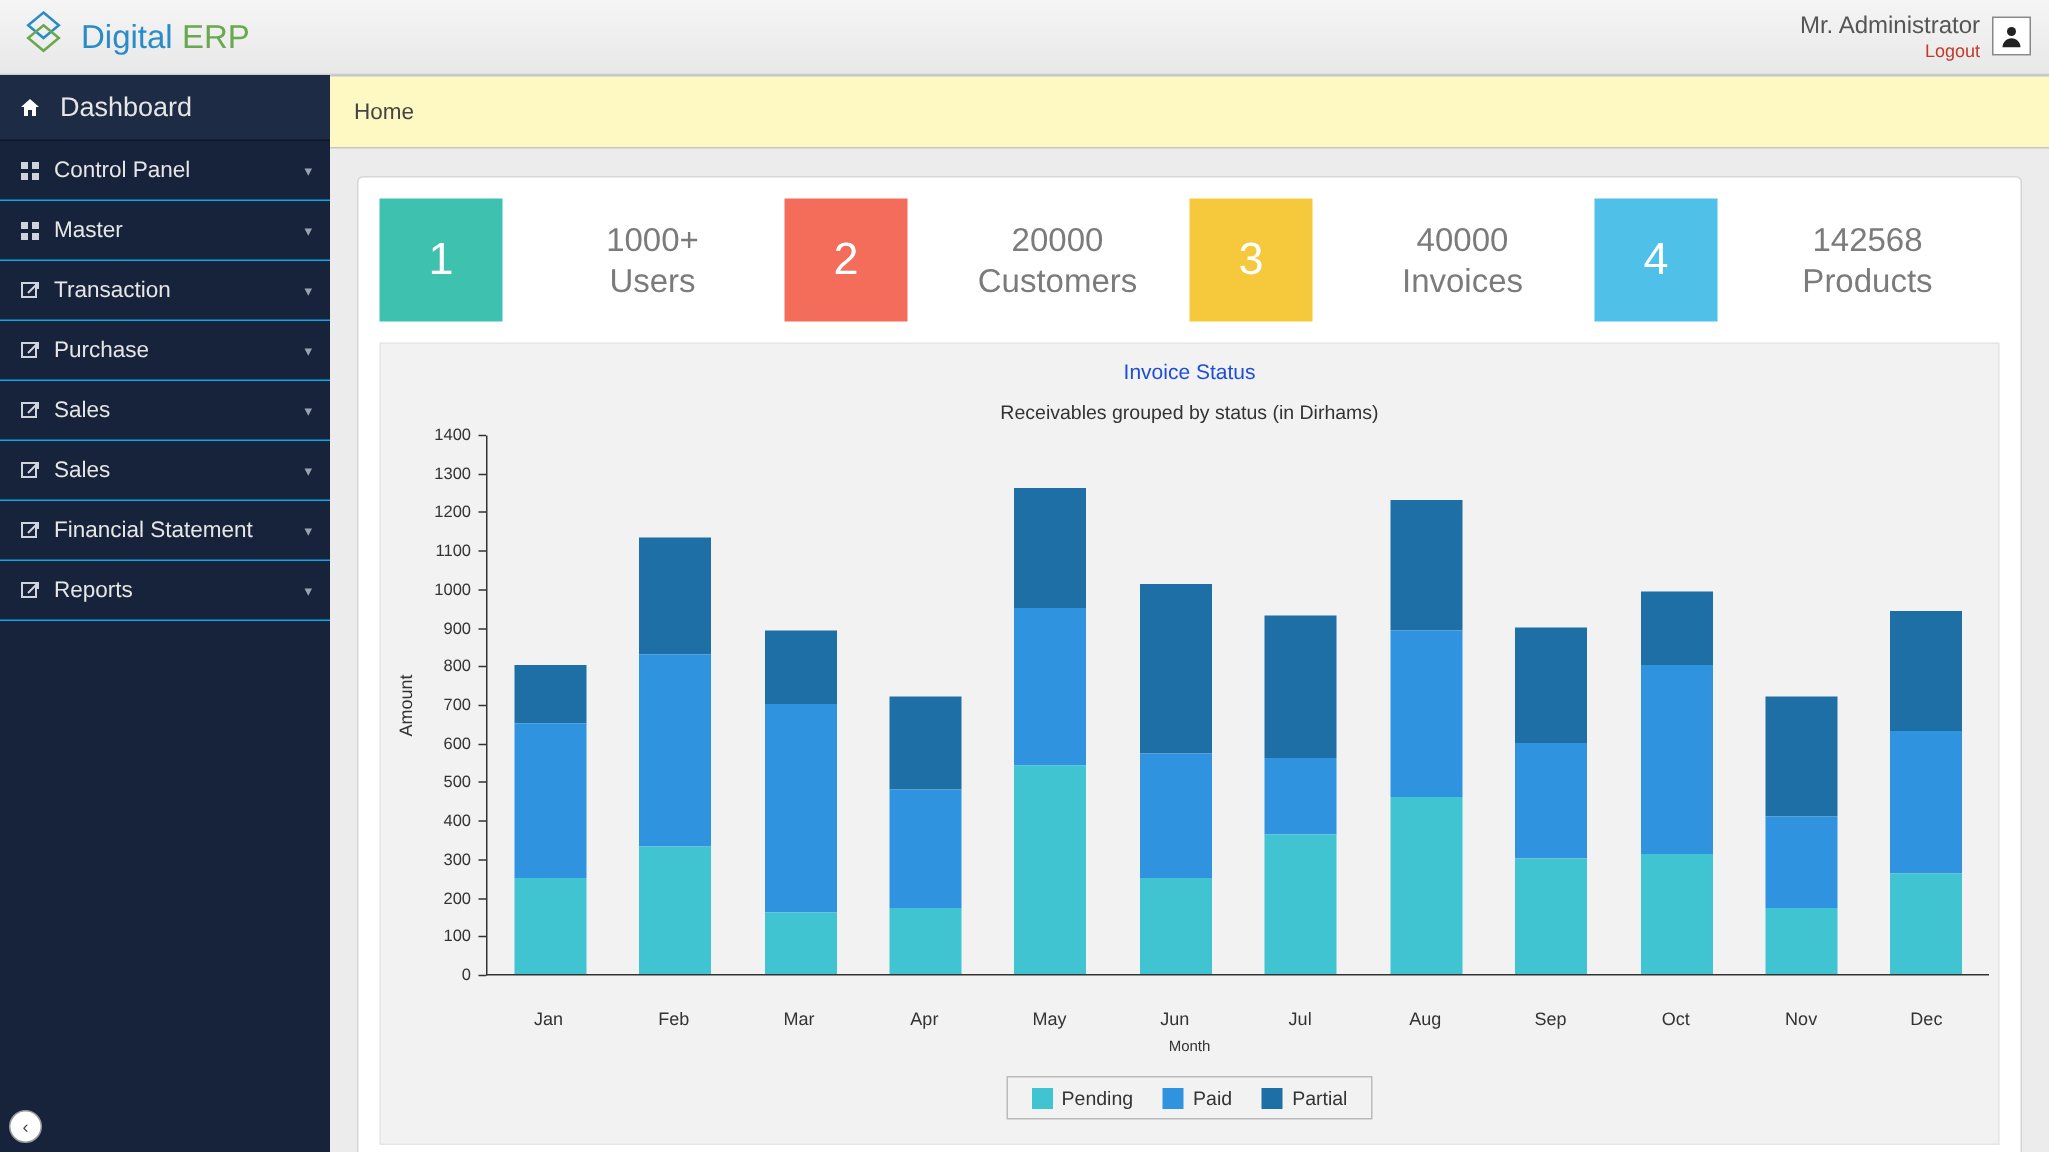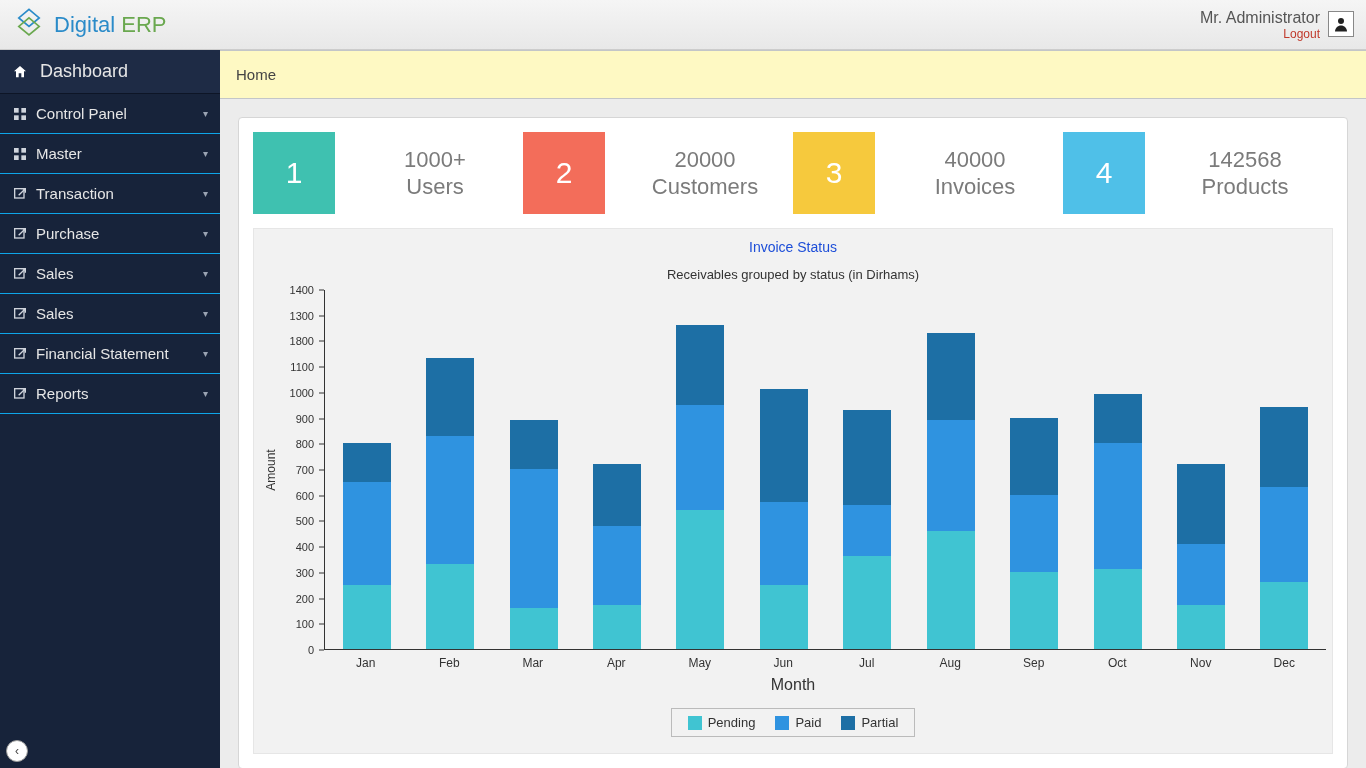--- a/index.html
+++ b/index.html
@@ -93,22 +93,22 @@
   position: relative; height: 360px; flex: 1; border-left: 1px solid #333; border-bottom: 1px solid #333;
 }
 .bars { position: absolute; inset: 0; display: flex; align-items: flex-end; }
 .bar-col { flex: 1; display: flex; justify-content: center; align-items: flex-end; height: 100%; }
 .bar-stack { width: 48px; display: flex; flex-direction: column; justify-content: flex-end; height: 100%; }
 .seg-pending { background: #40c4d2; }
 .seg-paid    { background: #2f93e0; }
 .seg-partial { background: #1d6fa5; }
 
 .xaxis { display: flex; margin-left: 64px; }
-.xt { flex: 1; text-align: center; font-size: 12px; color: #333; padding-top: 6px; }
-.xlabel { text-align: center; font-size: 16px; color: #333; margin-top: 6px; }
+.xt { flex: 1; text-align: center; font-size: 12px; color: #333; padding-top: 6px; margin-top: 16px; }
+.xlabel { text-align: center; font-size: 10px; color: #333; margin-top: 6px; }
 
 .legend {
   margin: 14px auto 0 auto; display: flex; gap: 20px; align-items: center;
   justify-content: center; border: 1px solid #bbb; width: max-content; padding: 6px 16px;
   font-size: 13px; color: #333; background: #f2f2f2;
 }
 .lg { display: flex; align-items: center; gap: 6px; }
 .sw { width: 14px; height: 14px; }
 
 .corner-btn {
@@ -299,21 +299,21 @@
                 <div class="ytick" style="top: 180px;">700</div>
                 <div class="yline" style="top: 180px;"></div>
                 <div class="ytick" style="top: 154.286px;">800</div>
                 <div class="yline" style="top: 154.286px;"></div>
                 <div class="ytick" style="top: 128.571px;">900</div>
                 <div class="yline" style="top: 128.571px;"></div>
                 <div class="ytick" style="top: 102.857px;">1000</div>
                 <div class="yline" style="top: 102.857px;"></div>
                 <div class="ytick" style="top: 77.1429px;">1100</div>
                 <div class="yline" style="top: 77.1429px;"></div>
-                <div class="ytick" style="top: 51.4286px;">1800</div>
+                <div class="ytick" style="top: 51.4286px;">1200</div>
                 <div class="yline" style="top: 51.4286px;"></div>
                 <div class="ytick" style="top: 25.7143px;">1300</div>
                 <div class="yline" style="top: 25.7143px;"></div>
                 <div class="ytick" style="top: 0px;">1400</div>
                 <div class="yline" style="top: 0px;"></div>
               </div>
             <div class="plot" id="plot">
               <div class="bars" id="bars">
                   <div class="bar-col">
                     <div class="bar-stack">

